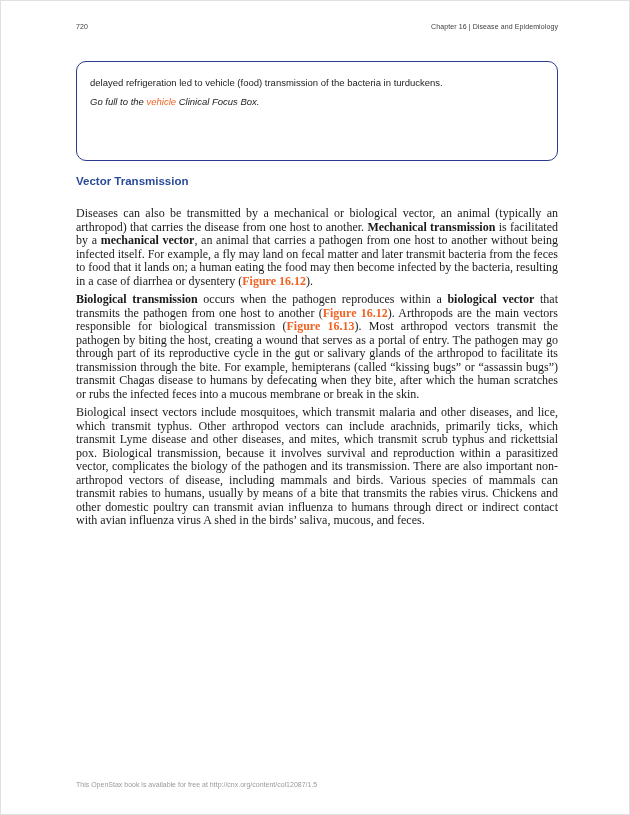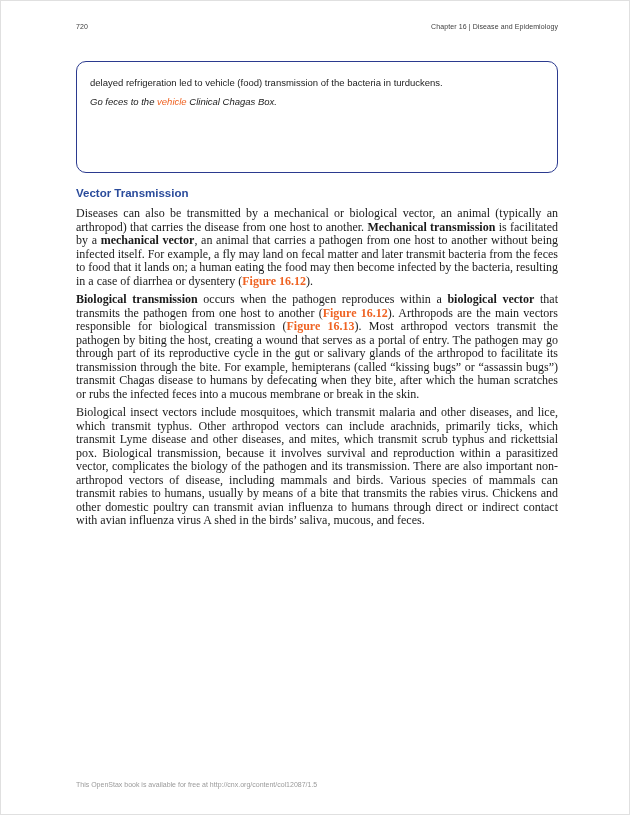--- a/index.html
+++ b/index.html
@@ -10,28 +10,28 @@
     --ink:#1a1a1a;
   }
   *{margin:0;padding:0;box-sizing:border-box;}
   html,body{background:#fff;}
   body{width:630px;height:815px;position:relative;font-family:"Liberation Serif",serif;color:var(--ink);}
   .page{position:absolute;left:0;top:0;width:630px;height:815px;background:#fff;border:1px solid #e0e0e0;overflow:hidden;}
 
   .page-header{position:absolute;left:75px;top:22px;width:482px;display:flex;justify-content:space-between;
     font-family:"Liberation Sans",sans-serif;font-size:7px;color:#3c3c3c;letter-spacing:.1px;}
 
-  .focus-box{position:absolute;left:75px;top:60px;width:482px;height:112px;
+  .focus-box{position:absolute;left:75px;top:60px;width:482px;height:100px;
     border:1.5px solid var(--border-blue);border-radius:10px;background:#fff;
     padding:14px 13px 0 13px;
     font-family:"Liberation Sans",sans-serif;font-size:9.5px;line-height:14px;color:#222;}
   .focus-box p{margin-bottom:4.5px;text-align:justify;}
   .focus-box p:last-child{text-align:left;}
 
-  .section-heading{position:absolute;left:75px;top:186px;
+  .section-heading{position:absolute;left:75px;top:174px;
     font-family:"Liberation Sans",sans-serif;font-weight:bold;font-size:11.5px;color:var(--blue);}
 
   .body-copy{position:absolute;left:75px;top:206px;width:482px;
     font-size:12px;line-height:13.5px;text-align:justify;}
   .body-copy p{margin-bottom:5px;}
 
   .rn{font-weight:normal;}
   .rb{font-weight:bold;}
   .rl{font-weight:bold;color:var(--orange);cursor:pointer;}
   .ri{font-style:italic;}
@@ -45,21 +45,21 @@
 
 <div class="page">
 
   <div class="page-header">
     <span>720</span>
     <span>Chapter 16 | Disease and Epidemiology</span>
   </div>
 
   <div class="focus-box">
       <p><span class="rn">delayed refrigeration led to vehicle (food) transmission of the bacteria in turduckens.</span></p>
-      <p><span class="ri">Go feces to the </span><span class="ril">vehicle</span><span class="ri"> Clinical Chagas Box.</span></p>
+      <p><span class="ri">Go full to the </span><span class="ril">vehicle</span><span class="ri"> Clinical Focus Box.</span></p>
     </div>
 
   <h2 class="section-heading">Vector Transmission</h2>
 
   <div class="body-copy">
       <p><span class="rn">Diseases can also be transmitted by a mechanical or biological vector, an animal (typically an arthropod) that carries the disease from one host to another. </span><span class="rb">Mechanical transmission</span><span class="rn"> is facilitated by a </span><span class="rb">mechanical vector</span><span class="rn">, an animal that carries a pathogen from one host to another without being infected itself. For example, a fly may land on fecal matter and later transmit bacteria from the feces to food that it lands on; a human eating the food may then become infected by the bacteria, resulting in a case of diarrhea or dysentery (</span><span class="rl">Figure 16.12</span><span class="rn">).</span></p>
       <p><span class="rb">Biological transmission</span><span class="rn"> occurs when the pathogen reproduces within a </span><span class="rb">biological vector</span><span class="rn"> that transmits the pathogen from one host to another (</span><span class="rl">Figure 16.12</span><span class="rn">). Arthropods are the main vectors responsible for biological transmission (</span><span class="rl">Figure 16.13</span><span class="rn">). Most arthropod vectors transmit the pathogen by biting the host, creating a wound that serves as a portal of entry. The pathogen may go through part of its reproductive cycle in the gut or salivary glands of the arthropod to facilitate its transmission through the bite. For example, hemipterans (called “kissing bugs” or “assassin bugs”) transmit Chagas disease to humans by defecating when they bite, after which the human scratches or rubs the infected feces into a mucous membrane or break in the skin.</span></p>
       <p><span class="rn">Biological insect vectors include mosquitoes, which transmit malaria and other diseases, and lice, which transmit typhus. Other arthropod vectors can include arachnids, primarily ticks, which transmit Lyme disease and other diseases, and mites, which transmit scrub typhus and rickettsial pox. Biological transmission, because it involves survival and reproduction within a parasitized vector, complicates the biology of the pathogen and its transmission. There are also important non-arthropod vectors of disease, including mammals and birds. Various species of mammals can transmit rabies to humans, usually by means of a bite that transmits the rabies virus. Chickens and other domestic poultry can transmit avian influenza to humans through direct or indirect contact with avian influenza virus A shed in the birds’ saliva, mucous, and feces.</span></p>
     </div>
 

